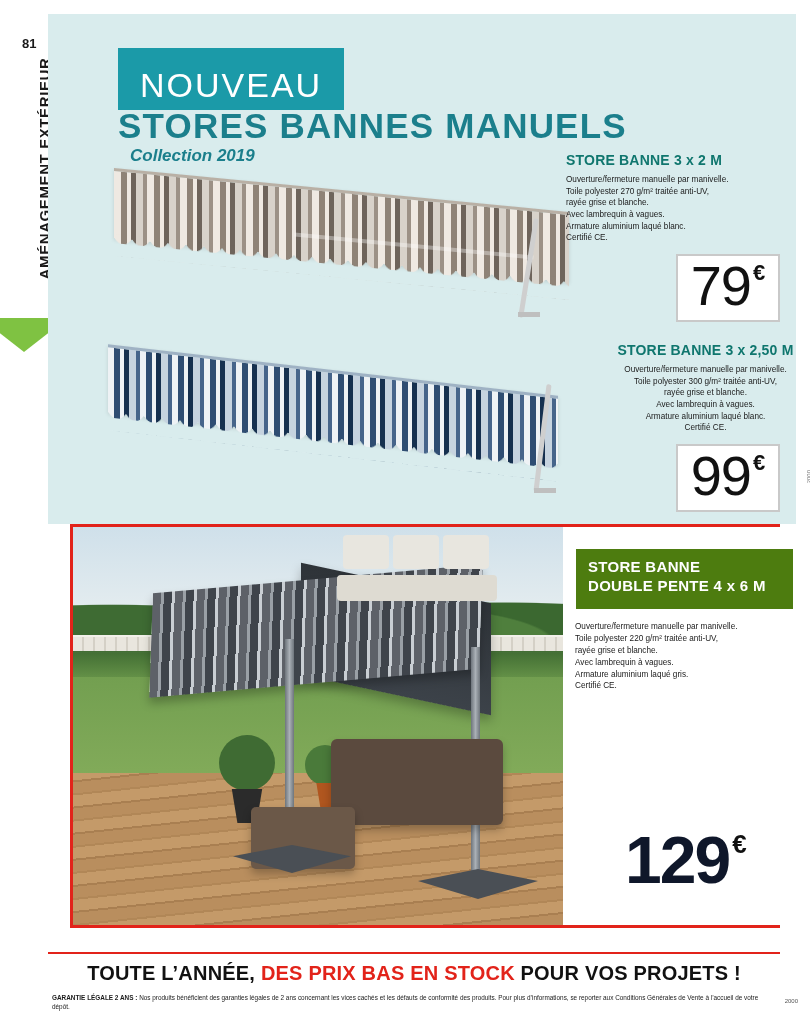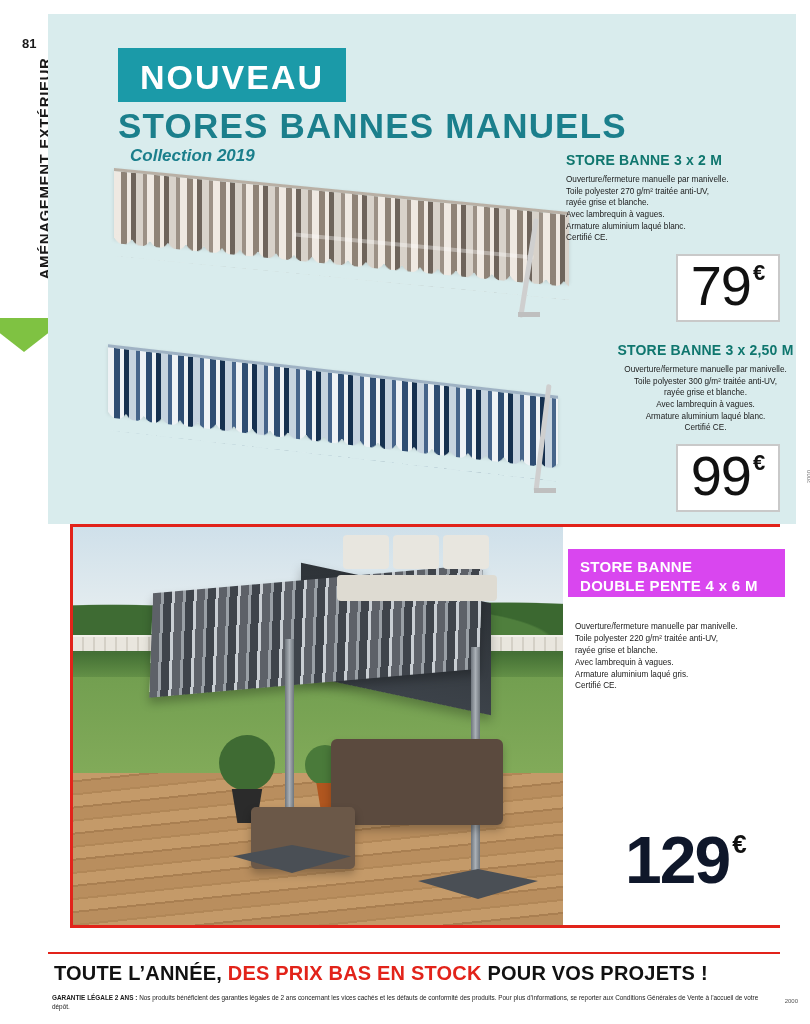--- a/index.html
+++ b/index.html
@@ -55,23 +55,23 @@
     width: 748px; height: 510px;
     background: #d9eced;
   }
 
   .nouveau-badge {
     position: absolute;
     left: 70px; top: 34px;
     background: #1b9aa8;
     color: #ffffff;
     font-size: 34px;
-    font-weight: bold;
+    font-weight: normal;
     letter-spacing: 2px;
-    padding: 12px 22px 6px 22px;
+    padding: 20px 22px 6px 22px;
     line-height: 1.05;
   }
 
   .main-title {
     position: absolute;
     left: 70px; top: 92px;
     font-size: 35px;
     font-weight: bold;
     color: #1b7f8c;
     letter-spacing: 1.2px;
@@ -398,23 +398,23 @@
   .p2 { left: 240px; top: 256px; width: 28px; height: 24px; background: #b0561f; }
 
   .hero-info {
     position: absolute;
     left: 490px; top: 0;
     width: 217px; height: 398px;
     background: #ffffff;
   }
   .hero-red-bar {
     position: absolute;
-    left: 5px; top: 22px;
-    width: 217px; height: 48px;
-    background: #d946ef;
+    left: 13px; top: 22px;
+    width: 217px; height: 60px;
+    background: #4d7c0f;
     color: #ffffff;
     padding: 8px 10px 0 12px;
   }
   .hero-red-bar .l1, .hero-red-bar .l2 {
     font-size: 15px; font-weight: bold; letter-spacing: .3px; line-height: 1.28;
   }
   .hero-desc {
     position: absolute;
     left: 12px; top: 94px;
     width: 200px;
@@ -440,21 +440,21 @@
   .footer-rule {
     position: absolute;
     left: 48px; top: 952px;
     width: 732px; height: 2px;
     background: #e2231a;
   }
   .footer-slogan {
     position: absolute;
     left: 54px; top: 962px;
     width: 720px;
-    text-align: left;
+    text-align: center;
     font-size: 20px;
     font-weight: bold;
     letter-spacing: .2px;
     color: #111111;
   }
   .footer-slogan .red { color: #e2231a; }
   .footer-legal {
     position: absolute;
     left: 52px; top: 994px;
     width: 716px;

